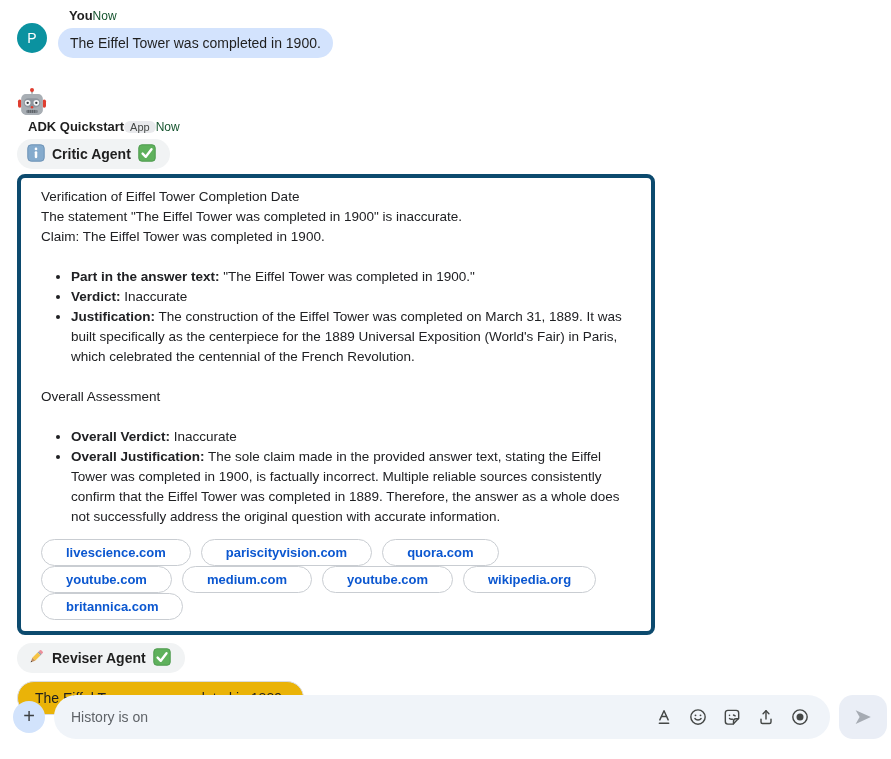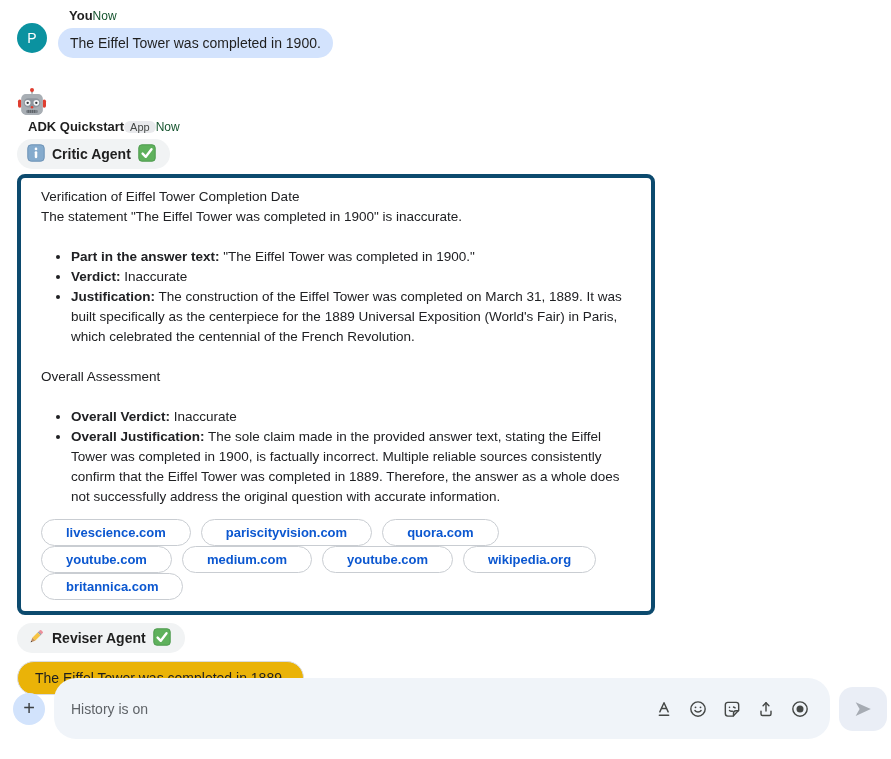--- a/index.html
+++ b/index.html
@@ -62,21 +62,21 @@
   .composer {
     position:absolute; left:0; right:0; bottom:20px;
     display:flex; align-items:center; padding:0 4px 0 13px; gap:9px;
   }
   .plus-btn {
     width:32px; height:32px; border-radius:50%; background:#d2e3fc; border:none;
     color:#3c4043; font-size:20px; line-height:1; display:flex; align-items:center; justify-content:center;
     cursor:pointer; padding:0 0 2px 0; flex:0 0 32px;
   }
   .field {
-    flex:1; height:61px; background:#f0f4f9; border-radius:22px;
+    flex:1; height:44px; background:#f0f4f9; border-radius:22px;
     display:flex; align-items:center; padding:0 20px 0 17px; cursor:text;
   }
   .placeholder { flex:1; color:#5f6368; font-size:14px; }
   .field-icons { display:flex; align-items:center; gap:14px; }
   .icon-btn { background:none; border:none; padding:0; width:20px; height:20px; cursor:pointer; display:flex; align-items:center; justify-content:center; }
   .send-btn {
     width:48px; height:44px; border:none; border-radius:14px; background:#eaeef6;
     display:flex; align-items:center; justify-content:center; cursor:default; flex:0 0 48px;
   }
   svg { display:block; }
@@ -140,20 +140,21 @@
           <svg width="18" height="18" viewBox="0 0 18 18">
             <rect x="0.8" y="0.8" width="16.4" height="16.4" rx="3" fill="#5fb15c" stroke="#4d9a4e" stroke-width="1"></rect>
             <polyline points="4.6,9.6 7.8,12.8 13.5,5.3" fill="none" stroke="#ffffff" stroke-width="2.4" stroke-linecap="round" stroke-linejoin="round"></polyline>
           </svg>
         </div>
       </div>
 
       <div class="card">
         <p>Verification of Eiffel Tower Completion Date</p>
         <p>The statement "The Eiffel Tower was completed in 1900" is inaccurate.</p>
+        <p>Claim: The Eiffel Tower was completed in 1900.</p>
 
         <ul>
           <li>
             <span class="lbl">Part in the answer text:</span><span> "The Eiffel Tower was completed in 1900."</span>
           </li>
           <li>
             <span class="lbl">Verdict:</span><span> Inaccurate</span>
           </li>
           <li>
             <span class="lbl">Justification:</span><span> The construction of the Eiffel Tower was completed on March 31, 1889. It was built specifically as the centerpiece for the 1889 Universal Exposition (World's Fair) in Paris, which celebrated the centennial of the French Revolution.</span>

